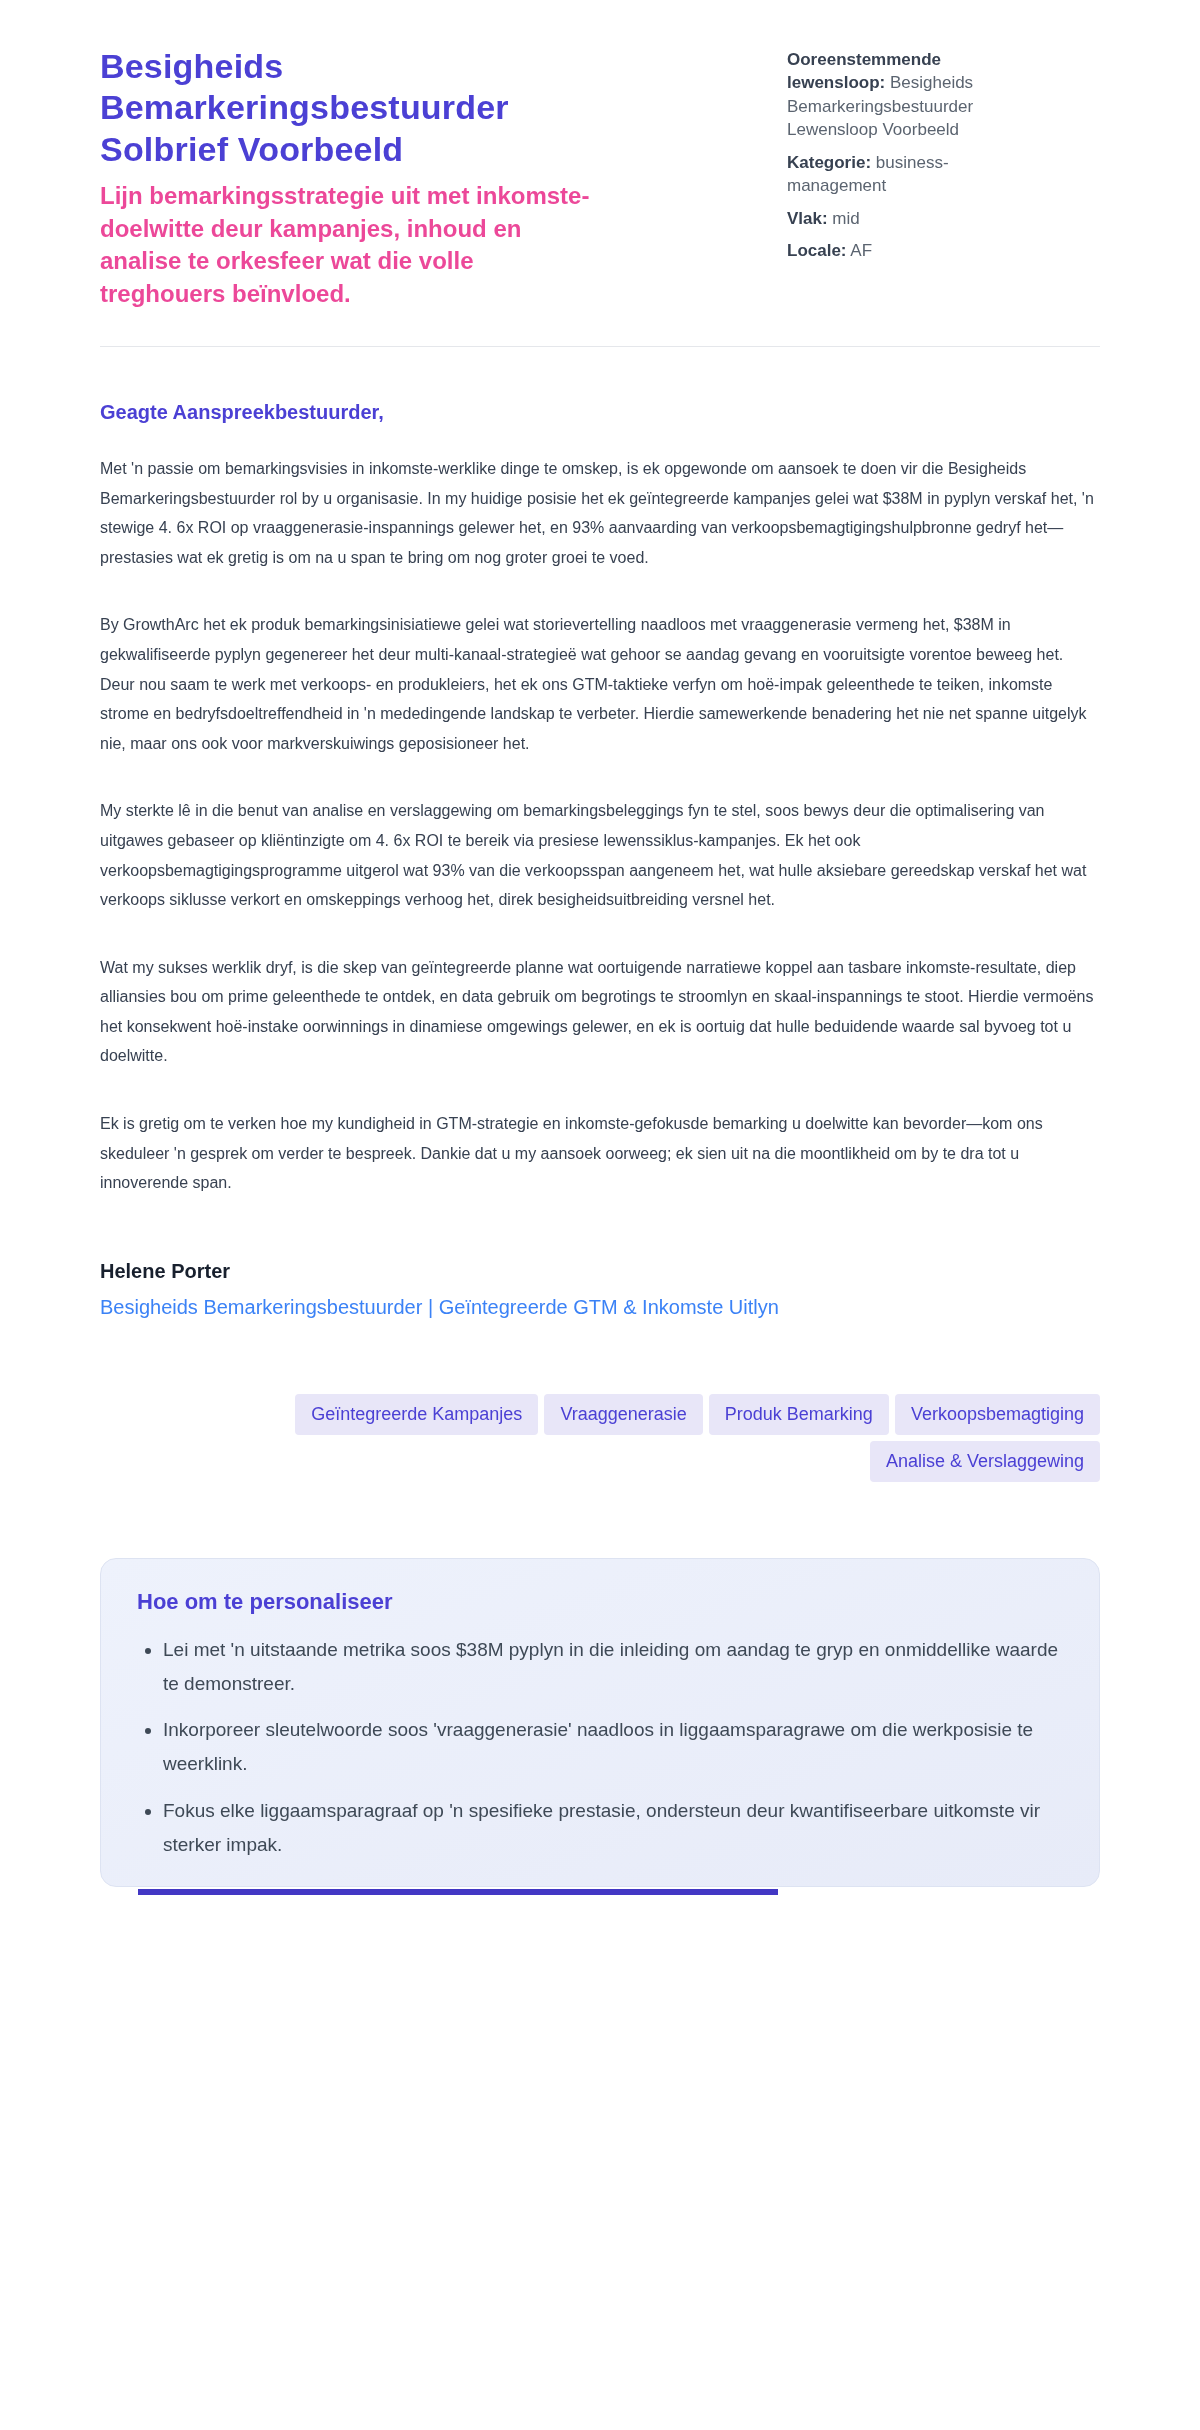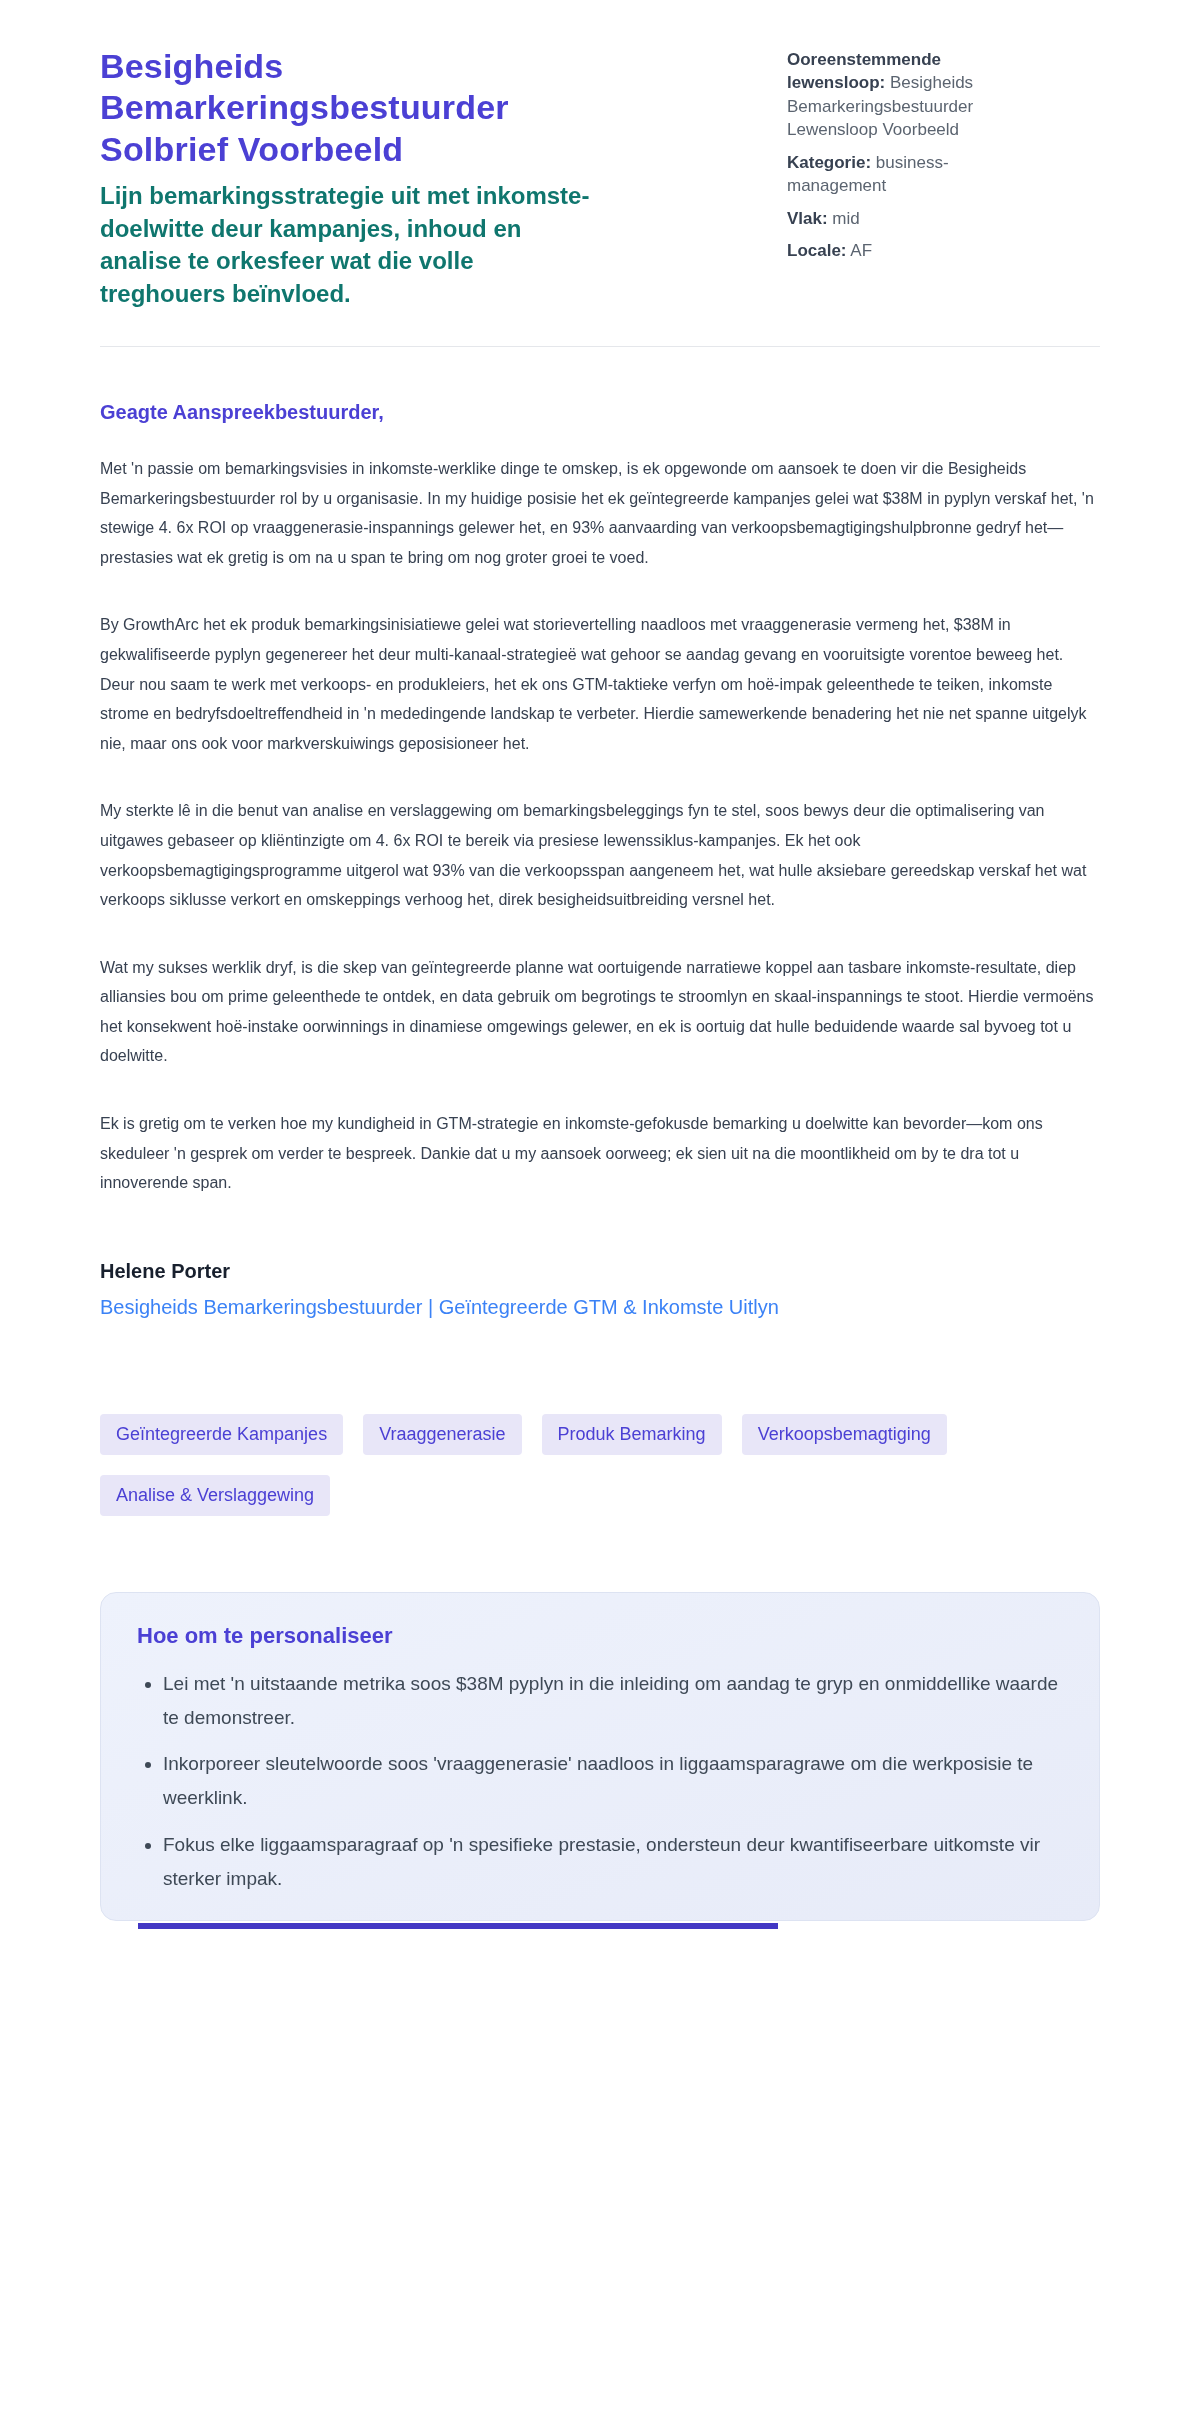--- a/index.html
+++ b/index.html
@@ -24,21 +24,21 @@
     font-weight: 700;
     color: #4b40d4;
     max-width: 490px;
     letter-spacing: 0.2px;
   }
   .page-subtitle {
     margin: 10px 0 0;
     font-size: 24px;
     line-height: 1.35;
     font-weight: 700;
-    color: #0f766e;
+    color: #ec4899;
     max-width: 505px;
   }
   .meta {
     width: 238px;
     margin-right: 75px;
     margin-top: 2px;
     text-align: left;
     font-size: 17px;
     line-height: 1.38;
     color: #5b6470;
@@ -71,24 +71,25 @@
     font-weight: 700;
     color: #18202e;
   }
   .sig-role {
     margin: 13px 0 0;
     font-size: 20px;
     color: #3b82f6;
   }
   
   .tags {
-    margin-top: 95px;
+    margin-top: 75px;
     display: flex;
     flex-wrap: wrap;
-    gap: 20px;
+    gap: 6px;
+    justify-content: flex-end;
   }
   .tag {
     display: inline-block;
     background: #e8e6f8;
     color: #4b40d4;
     font-size: 18px;
     padding: 10px 16px;
     border-radius: 4px;
     white-space: nowrap;
   }

